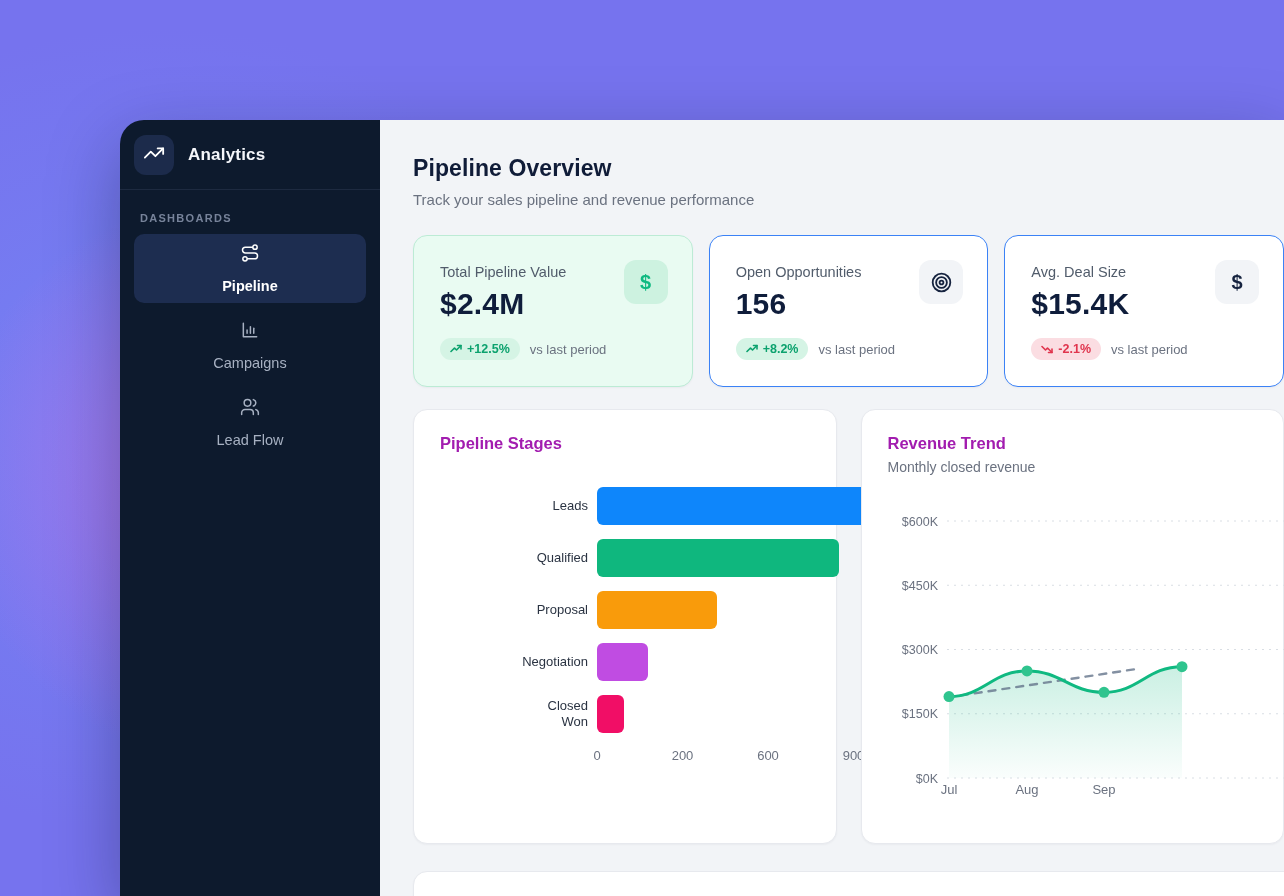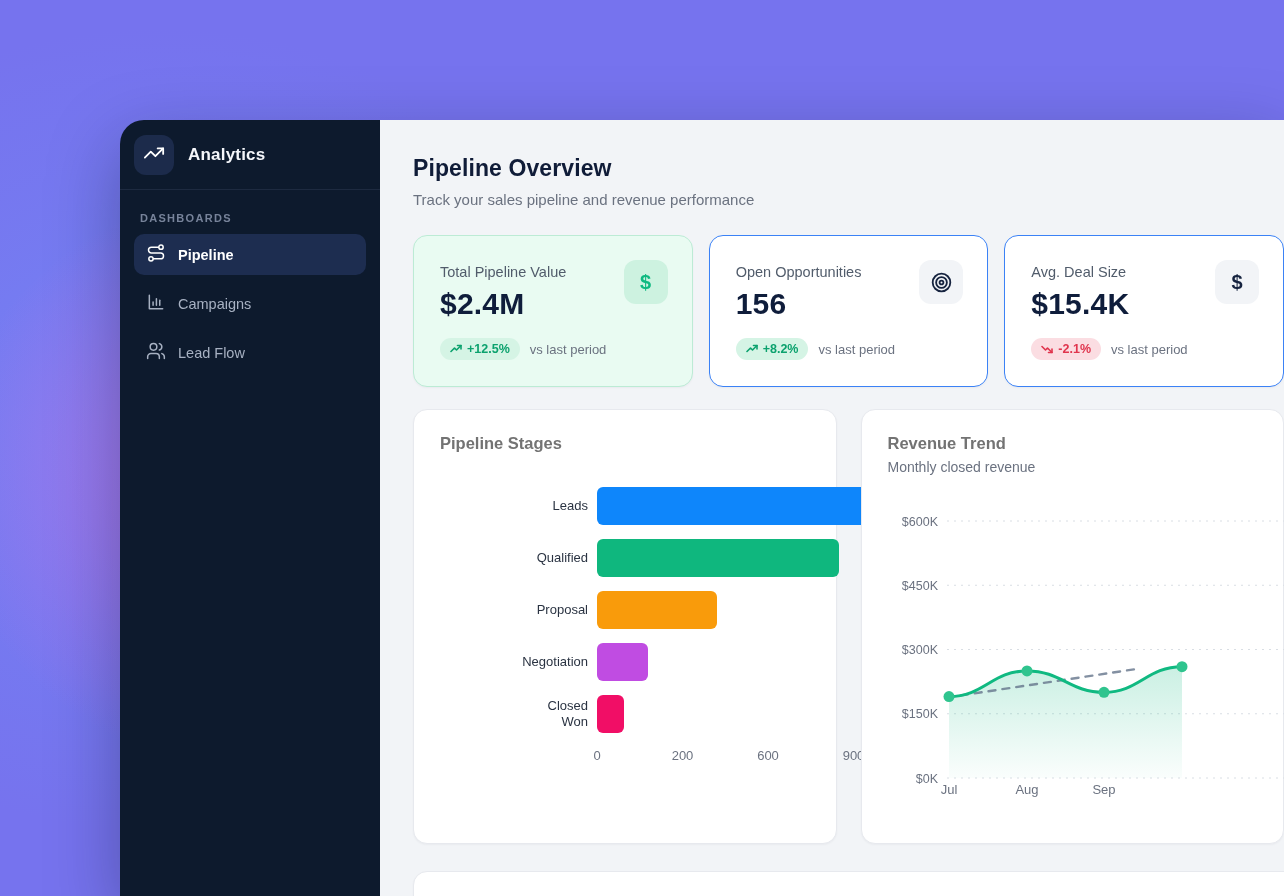--- a/index.html
+++ b/index.html
@@ -13,22 +13,22 @@
   
   .app-window{position:absolute;left:120px;top:120px;right:0;bottom:0;display:flex;
     border-radius:24px 0 0 0;overflow:hidden;box-shadow:0 24px 70px rgba(15,20,45,.35);}
   
   .sidebar{width:260px;flex:0 0 260px;background:#0d1a2d;color:#aab3c2;display:flex;flex-direction:column;}
   .brand-row{display:flex;align-items:center;gap:14px;padding:15px 16px 14px 14px;}
   .logo-chip{width:40px;height:40px;border-radius:12px;background:#1c2b4b;display:flex;align-items:center;justify-content:center;}
   .brand-name{color:#f4f6fa;font-size:17px;font-weight:700;letter-spacing:.2px;}
   .side-divider{height:1px;background:#1d2a40;margin:0;}
   .section-label{margin:22px 20px 10px 20px;font-size:11px;font-weight:700;letter-spacing:1.3px;color:#77839a;}
-  .nav-item{display:flex;align-items:center;gap:12px;margin:0 14px 8px 14px;padding:9px 12px;border-radius:10px;
-    font-size:14.5px;color:#a7b1c2;cursor:pointer;}
+  .nav-item{display:flex;align-items:center;gap:12px;margin:0 14px 8px 14px;padding:9px 24px;border-radius:10px;
+    font-size:14.5px;color:#a7b1c2;cursor:pointer;flex-direction:column;}
   .nav-item.active{background:#1d2d50;color:#ffffff;font-weight:600;}
   .nav-item svg{flex:0 0 auto;}
   
   .main{flex:1;background:#f2f4f7;padding:35px 0 0 33px;position:relative;overflow:hidden;}
   .page-title{font-size:23px;font-weight:800;color:#101c38;letter-spacing:.1px;}
   .page-subtitle{margin-top:9px;font-size:15px;color:#6b7280;}
   
   .kpi-row{display:flex;gap:16px;margin-top:27px;}
   .kpi-card{position:relative;width:287px;height:152px;box-sizing:border-box;border-radius:14px;
     background:#ffffff;border:1px solid #3b82f6;padding:28px 24px 0 26px;box-shadow:0 1px 2px rgba(16,24,40,.04);}
@@ -42,21 +42,21 @@
   .kpi-compare{font-size:13px;color:#6b7280;}
   .icon-chip{position:absolute;top:24px;right:24px;width:44px;height:44px;border-radius:12px;
     display:flex;align-items:center;justify-content:center;background:#f2f4f7;}
   .kpi-card.highlight .icon-chip{background:#cdf2e0;}
   .chip-dollar{font-size:20px;font-weight:600;color:#16233f;}
   .kpi-card.highlight .chip-dollar{color:#10b981;}
   
   .charts-row{display:flex;gap:24px;margin-top:22px;}
   .chart-card{position:relative;box-sizing:border-box;width:583px;height:435px;border-radius:14px;background:#fff;
     border:1px solid #e7e9ee;padding:24px 26px;box-shadow:0 1px 2px rgba(16,24,40,.04);}
-  .card-title{font-size:16.5px;font-weight:700;color:#737373;}
+  .card-title{font-size:16.5px;font-weight:700;color:#a21caf;}
   .card-sub{margin-top:6px;font-size:14px;color:#6b7280;}
   
   .stage-chart{margin-top:27px;position:relative;}
   .stage-row{display:flex;align-items:center;height:52px;}
   .stage-label{width:157px;flex:0 0 157px;box-sizing:border-box;padding-right:9px;text-align:right;
     font-size:13px;color:#2a3342;white-space:pre-line;line-height:1.25;}
   .stage-track{flex:1;height:38px;position:relative;}
   .stage-bar{position:absolute;left:0;top:0;height:38px;border-radius:6px;}
   .stage-axis{position:relative;height:22px;margin-top:8px;}
   .stage-axis span{position:absolute;transform:translateX(-50%);font-size:13px;color:#6b7280;}

